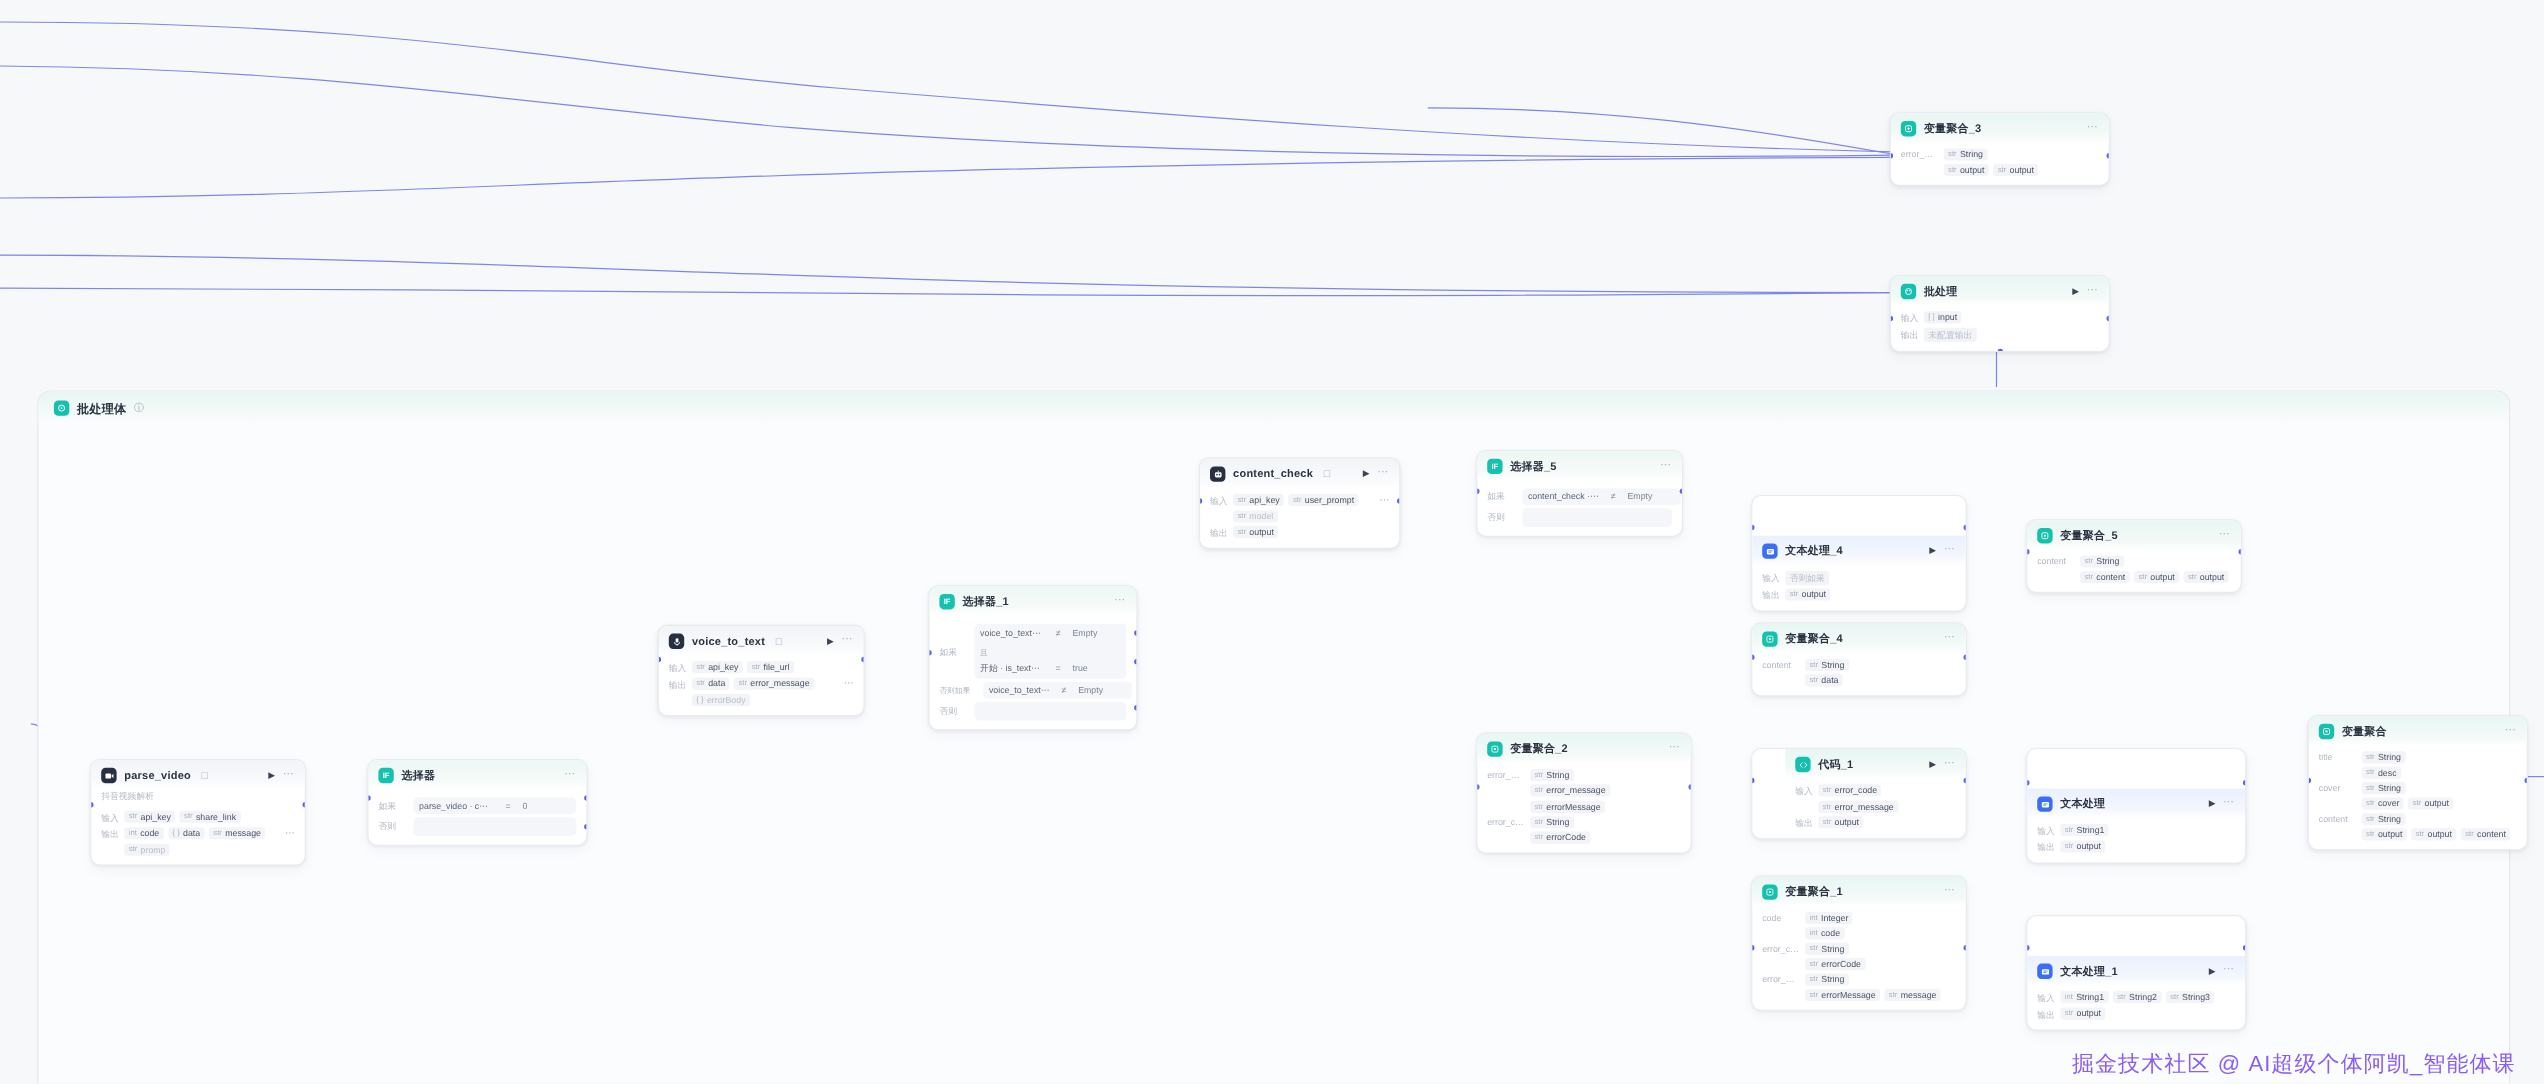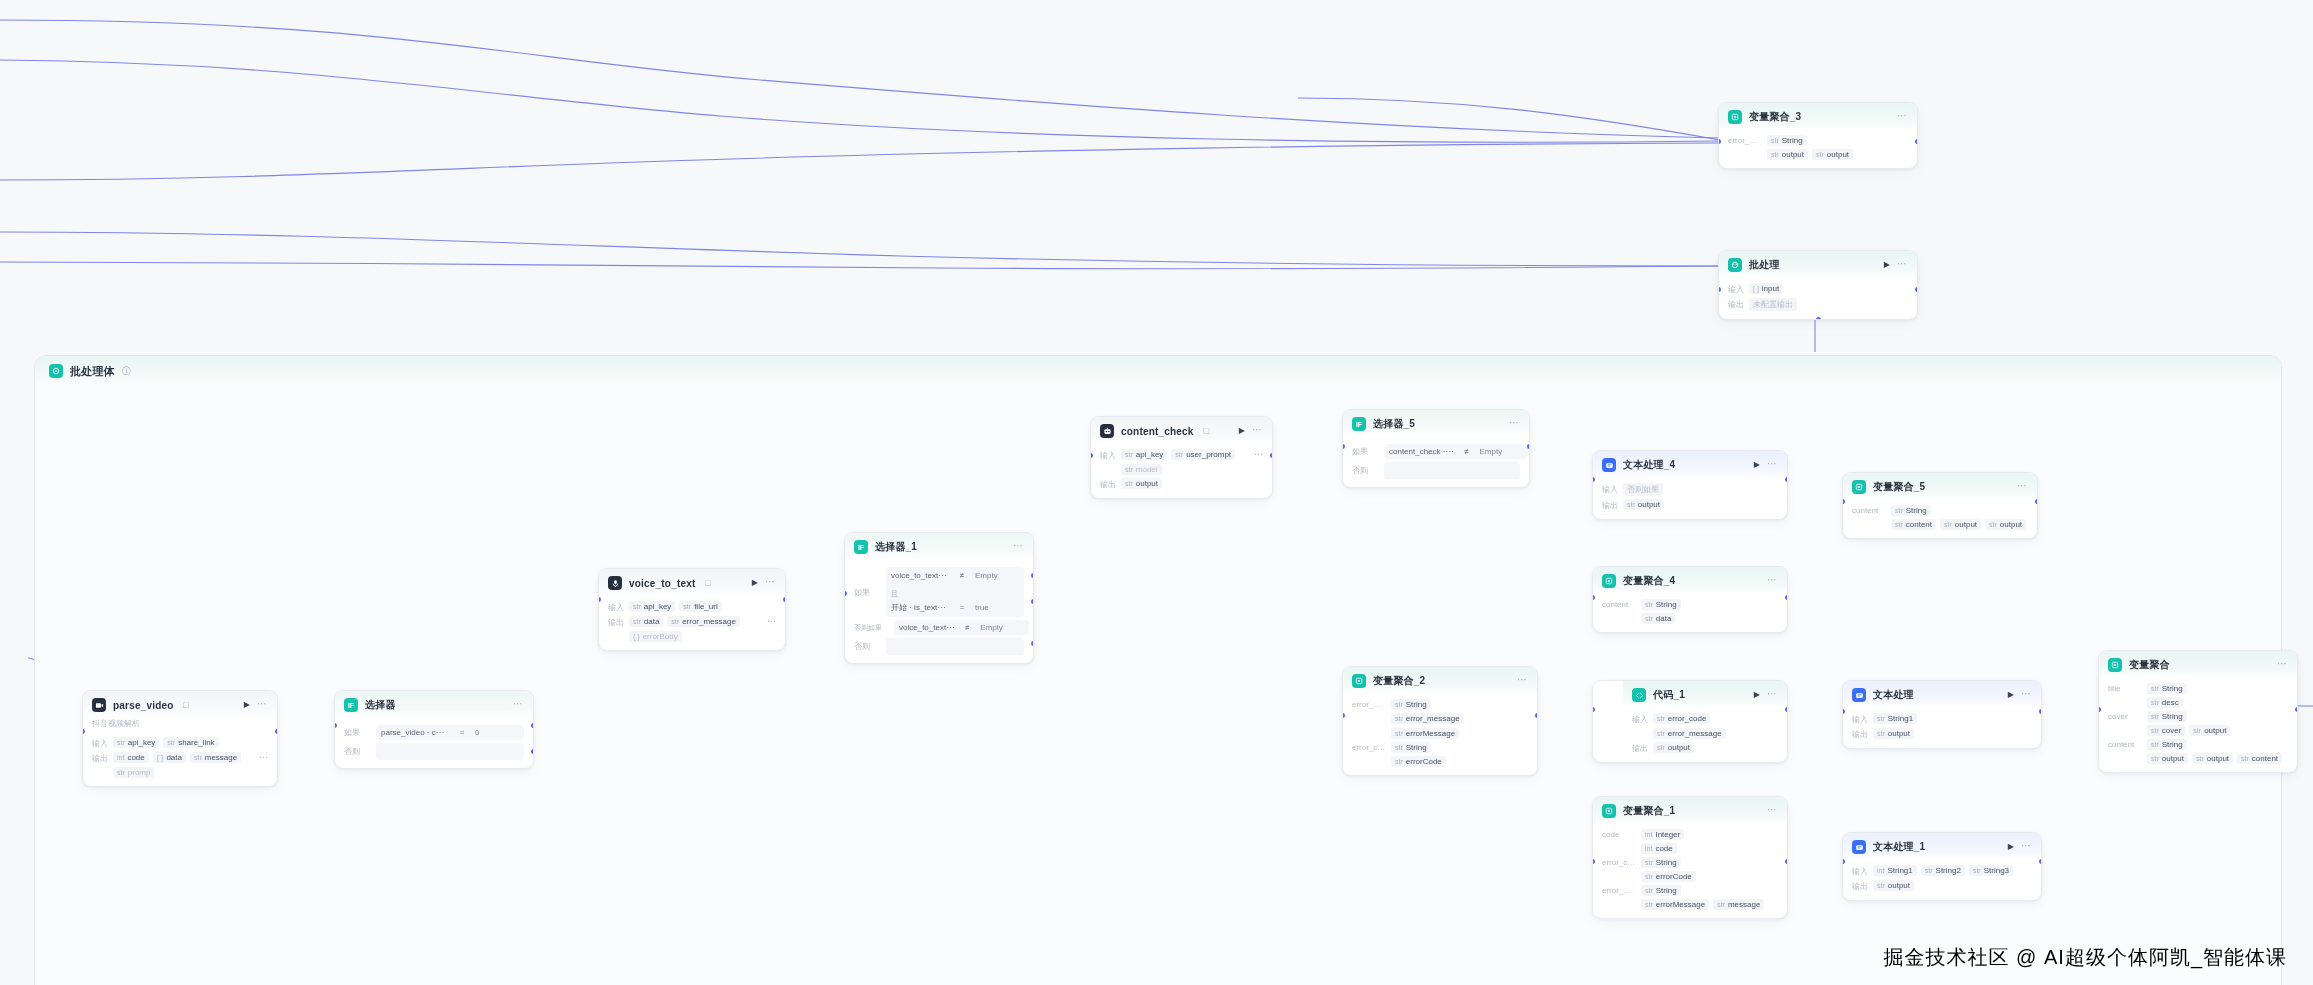--- a/index.html
+++ b/index.html
@@ -41,21 +41,21 @@
     border: 1px solid #e7eaef;
     border-radius: 9px;
     box-shadow: 0 1px 3px rgba(20,30,60,.06), 0 4px 12px rgba(20,30,60,.04);
     overflow: hidden;
   }
   .node-head {
     display: flex; align-items: center; gap: 7px;
     padding: 7px 9px 6px 9px;
     background: linear-gradient(180deg,#edf7f4 0%,#f6fbfa 70%,#ffffff 100%);
   }
-  .node.blue .node-head { background: linear-gradient(180deg,#eaf0fd 0%,#f4f7fe 70%,#ffffff 100%); }
+  .node.blue .node-head { background: linear-gradient(180deg,#eaf0fd 0%,#f4f7fe 70%,#ffffff 100%); margin-top: 36px; }
   .node.teal .node-head { background: linear-gradient(180deg,#e8f6f3 0%,#f3faf8 70%,#ffffff 100%); }
   .node.plain .node-head { background: linear-gradient(180deg,#f2f4f8 0%,#f8fafc 70%,#ffffff 100%); }
 
   .nicon {
     width: 14px; height: 14px; border-radius: 4px;
     display: flex; align-items: center; justify-content: center;
     font-size: 7px; color: #fff; font-weight: bold; flex: 0 0 auto;
     line-height: 1;
   }
   .nicon.ic-teal { background: #15c0ac; }
@@ -103,22 +103,22 @@
   .sel-stack { flex: 1 1 auto; background:#f4f6f9; border-radius:4px; padding: 2px 0; }
   .sel-stack .inner { display:flex; align-items:center; padding: 2px 5px; gap:6px; }
 
   
   .port { position: absolute; width: 5px; height: 5px; border-radius: 50%; background: #5b63e8; }
   .port.left { left: -3px; }
   .port.right { right: -3px; }
   .port.bottom { bottom: -3px; left: 50%; margin-left: -2.5px; }
 
   .watermark {
-    position: absolute; right: 26px; bottom: 14px;
-    font-size: 20px; color: #000000; letter-spacing: 1px;
+    position: absolute; right: 26px; bottom: 4px;
+    font-size: 20px; color: #8b5cf6; letter-spacing: 1px;
     white-space: nowrap;
   }
 </style>
 </head>
 <body>
 
 <div id="canvas">
 
   <svg id="edge-layer" viewBox="0 0 2313 985" preserveAspectRatio="none">
     <g fill="none" stroke="#6b72e6" stroke-width="1.1" opacity=".85">

